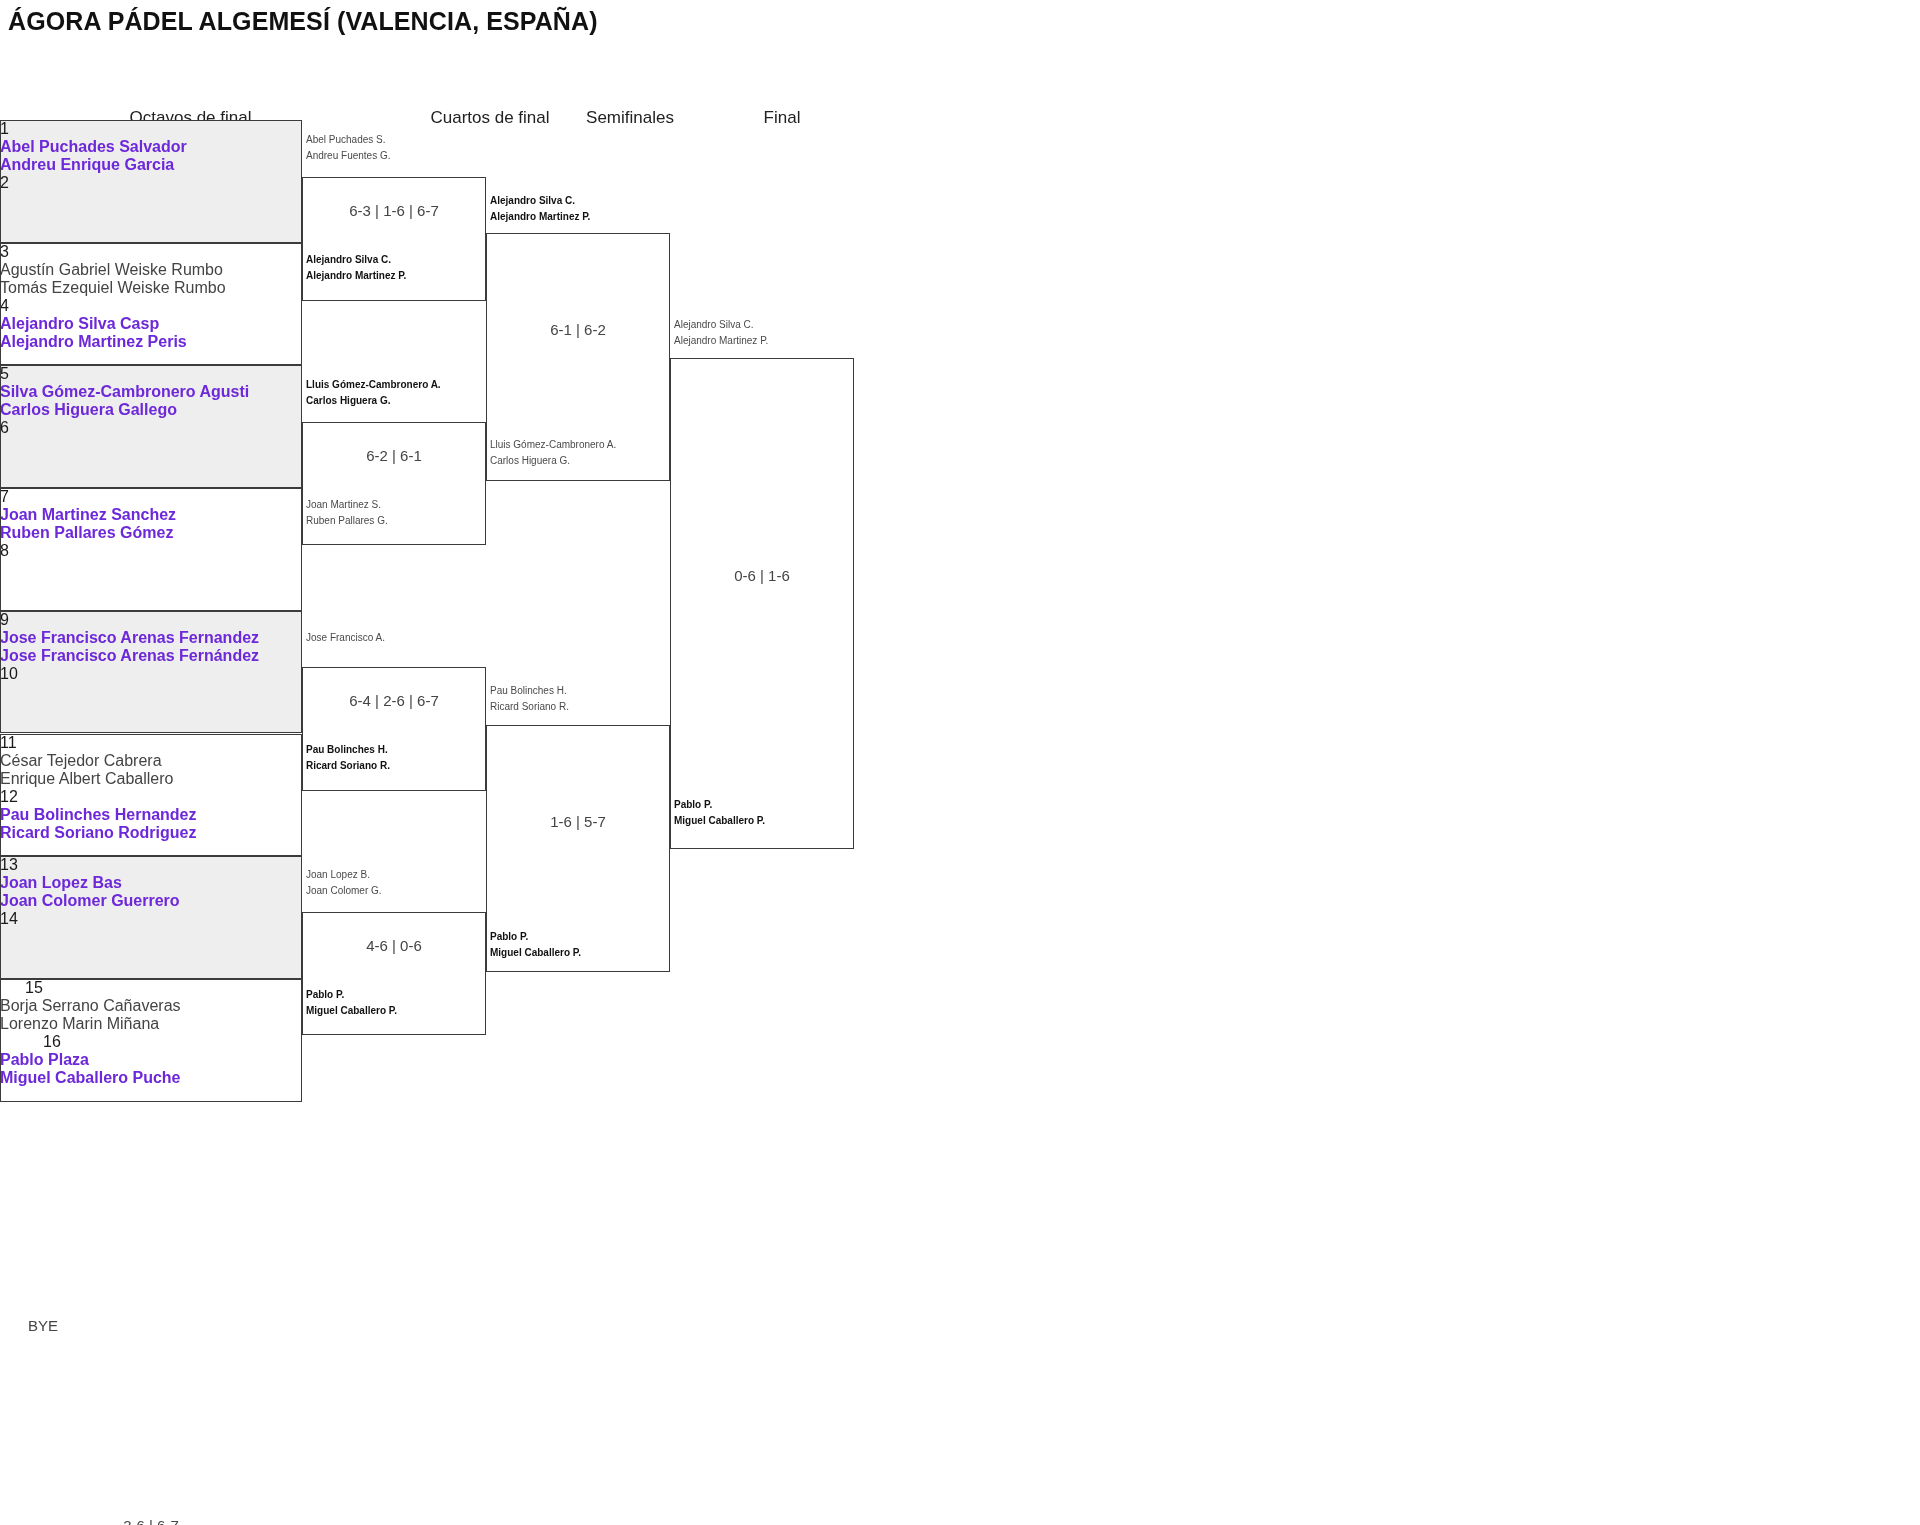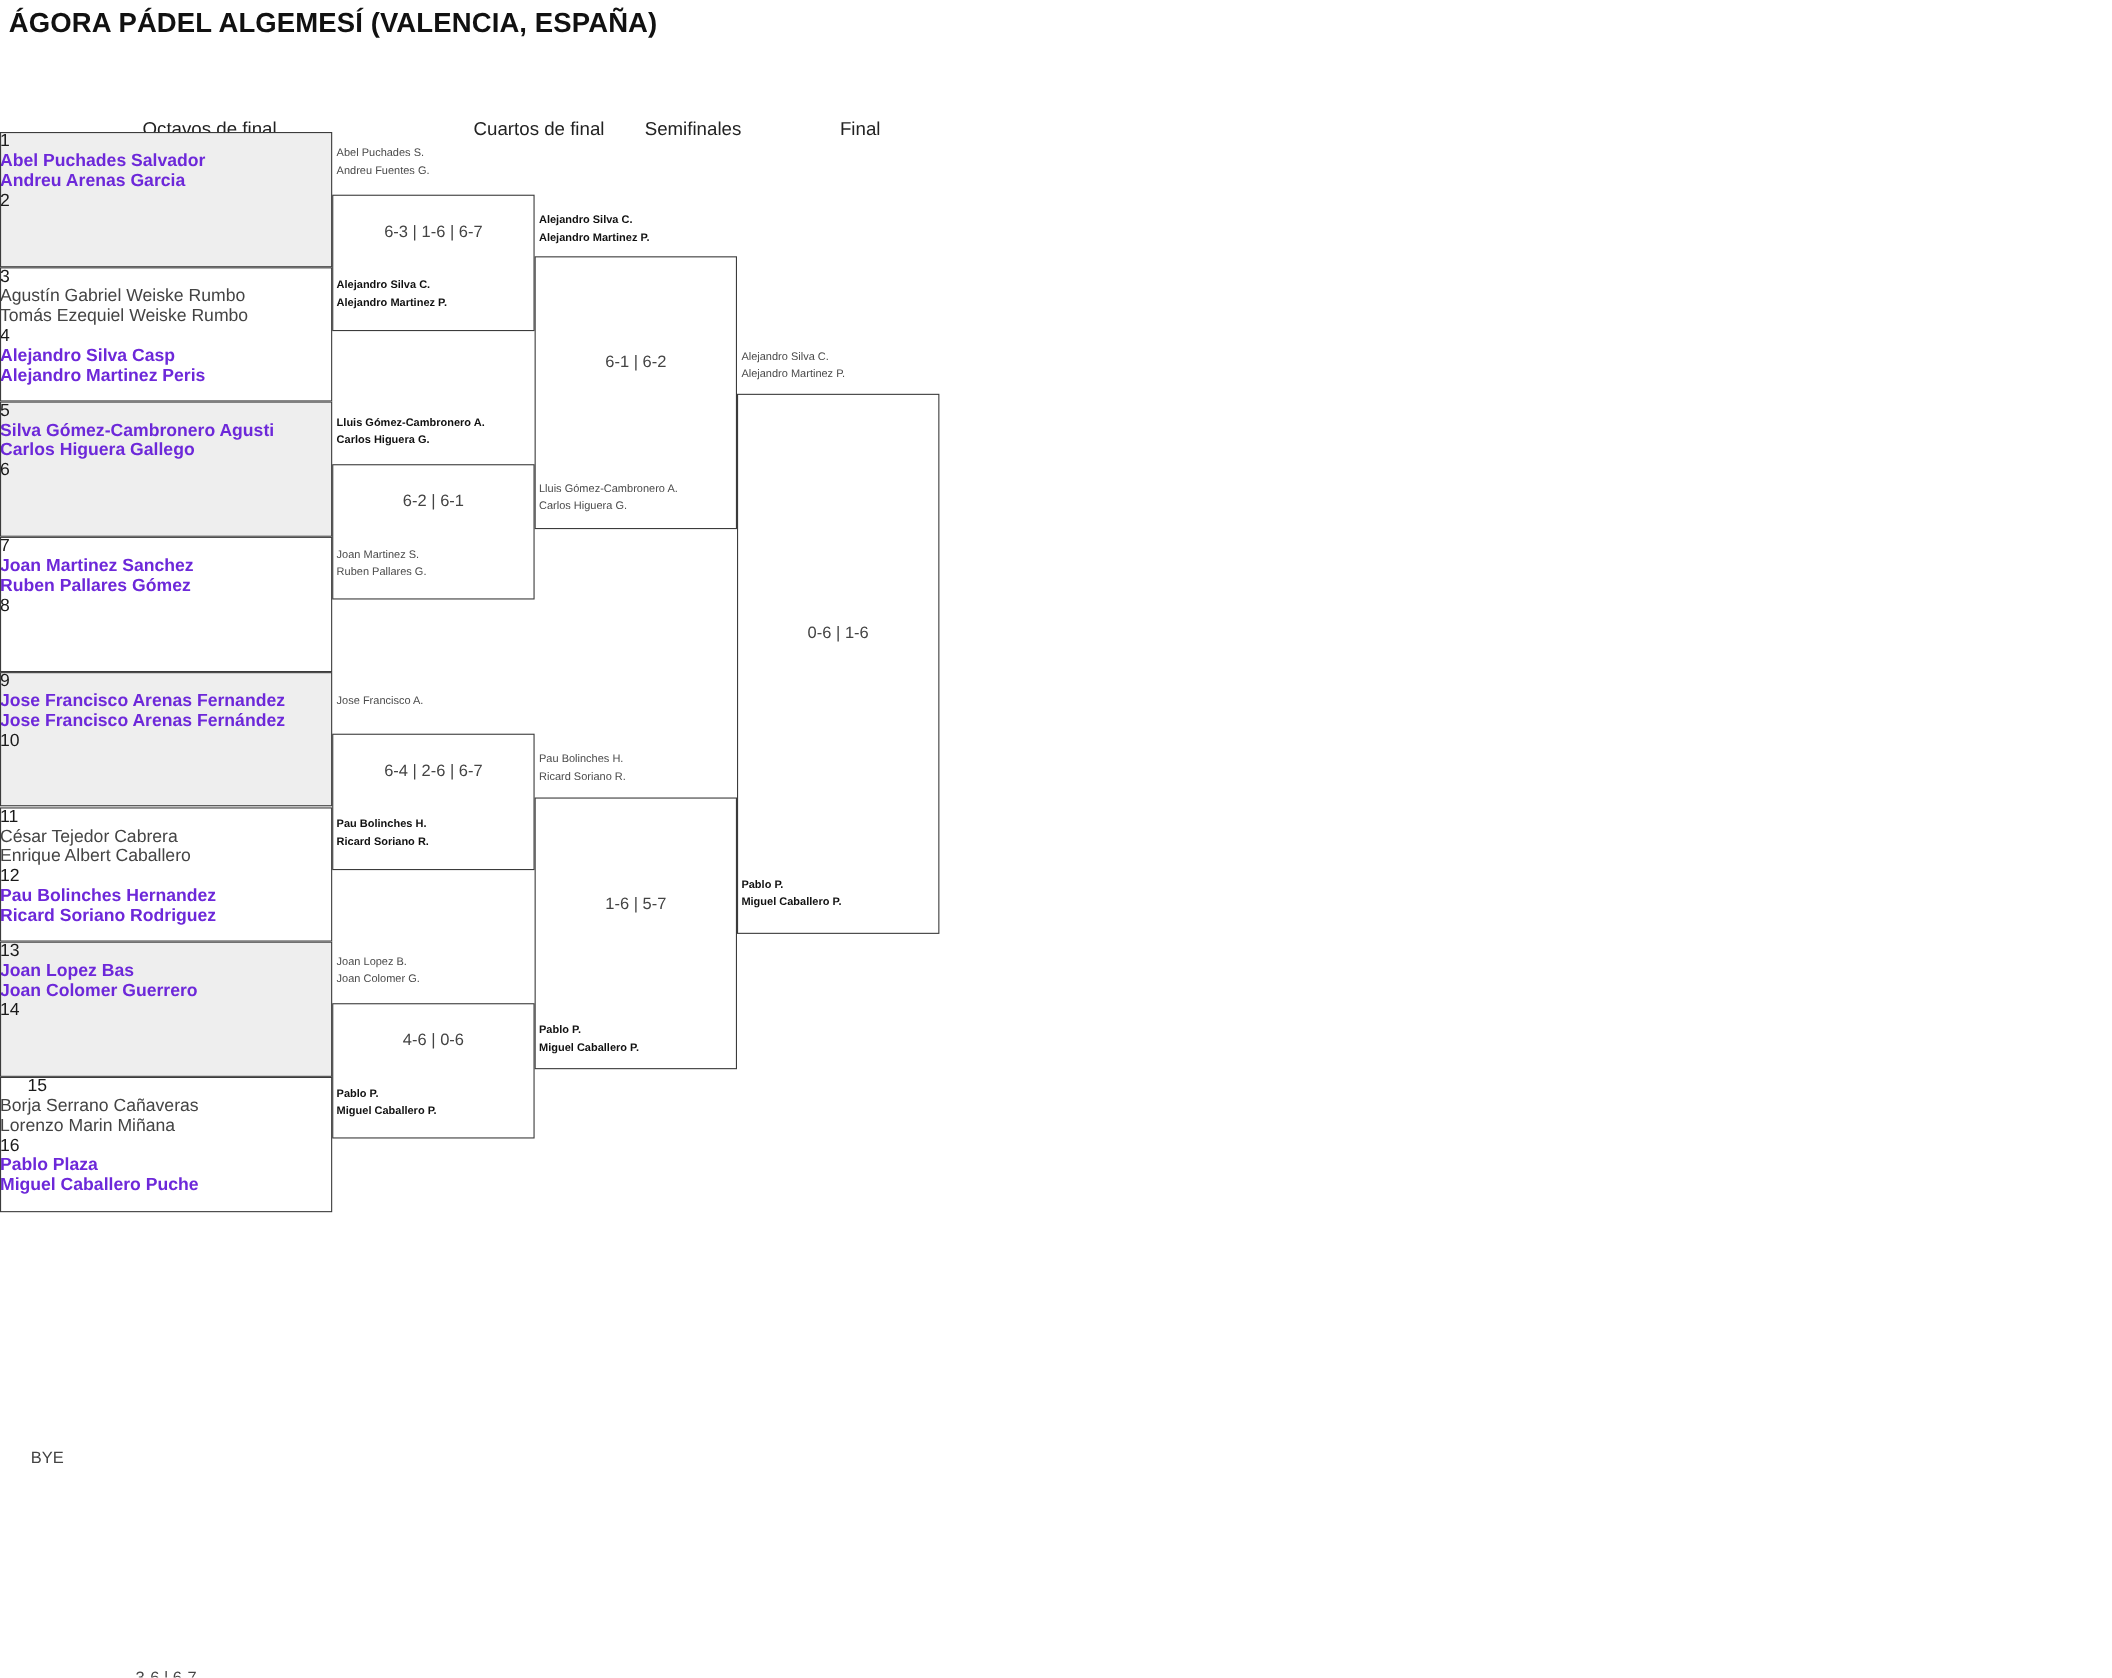--- a/index.html
+++ b/index.html
@@ -44,21 +44,21 @@
 
   <div class="round-head" style="left:8px;top:108px;width:365px;">Octavos de final</div>
   <div class="round-head" style="left:310px;top:108px;width:360px;">Cuartos de final</div>
   <div class="round-head" style="left:540px;top:108px;width:180px;">Semifinales</div>
   <div class="round-head" style="left:742px;top:108px;width:80px;">Final</div>
 
   <div id="r16">
       <div class="pairband" style="left:0px;top:120px;width:302px;height:122.7px;background:#eeeeee;">
         <div class="seed" style="top:128px;">1</div>
         <div class="pnames win" style="top:124px;">Abel Puchades Salvador</div>
-        <div class="pnames win" style="top:140px;">Andreu Arenas Garcia</div>
+        <div class="pnames win" style="top:140px;">Andreu Enrique Garcia</div>
         <div class="seed" style="top:216.7px;">2</div>
         <div class="bye-lbl" style="top:214.7px;">BYE</div>
       </div>
       <div class="bx" style="left:0px;top:120px;width:302px;height:122.7px;border-left:1px solid #3b3b3b;border-right:1px solid #3b3b3b;border-top:1px solid #3b3b3b;border-bottom:1px solid #3b3b3b;"></div>
       <div class="pairband" style="left:0px;top:242.7px;width:302px;height:122.7px;background:#ffffff;">
         <div class="seed" style="top:250.7px;">3</div>
         <div class="pnames lose" style="top:246.7px;">Agustín Gabriel Weiske Rumbo</div>
         <div class="pnames lose" style="top:262.7px;">Tomás Ezequiel Weiske Rumbo</div>
         <div class="score" style="left:0px;top:292.7px;width:302px;">1-6 | 4-6</div>
         <div class="seed" style="top:331.4px;">4</div>
@@ -104,21 +104,21 @@
         <div class="seed" style="top:864.2px;">13</div>
         <div class="pnames win" style="top:860.2px;">Joan Lopez Bas</div>
         <div class="pnames win" style="top:876.2px;">Joan Colomer Guerrero</div>
         <div class="seed" style="top:952.9000000000001px;">14</div>
       </div>
       <div class="bx" style="left:0px;top:856.2px;width:302px;height:122.7px;border-left:1px solid #3b3b3b;border-right:1px solid #3b3b3b;border-top:1px solid #3b3b3b;border-bottom:1px solid #3b3b3b;"></div>
       <div class="pairband" style="left:0px;top:978.9px;width:302px;height:122.7px;background:#ffffff;">
         <div class="seed" style="top:986.9px;padding-left:25px;">15</div>
         <div class="pnames lose" style="top:982.9px;">Borja Serrano Cañaveras</div>
         <div class="pnames lose" style="top:998.9px;">Lorenzo Marin Miñana</div>
-        <div class="seed" style="top:1067.6px;">16</div>
+        <div class="seed" style="top:1067.6px;padding-left:43px;">16</div>
         <div class="pnames win" style="top:1063.6px;">Pablo Plaza</div>
         <div class="pnames win" style="top:1079.6px;">Miguel Caballero Puche</div>
       </div>
       <div class="bx" style="left:0px;top:978.9px;width:302px;height:122.7px;border-left:1px solid #3b3b3b;border-right:1px solid #3b3b3b;border-top:1px solid #3b3b3b;border-bottom:1px solid #3b3b3b;"></div>
     </div>
 
   <div id="qf">
       <div class="nm lose" style="left:306px;top:130px;">Abel Puchades S.</div>
       <div class="nm lose" style="left:306px;top:146px;">Andreu Fuentes G.</div>
       <div class="bx" style="left:302px;top:177px;width:184px;height:124px;"></div>

